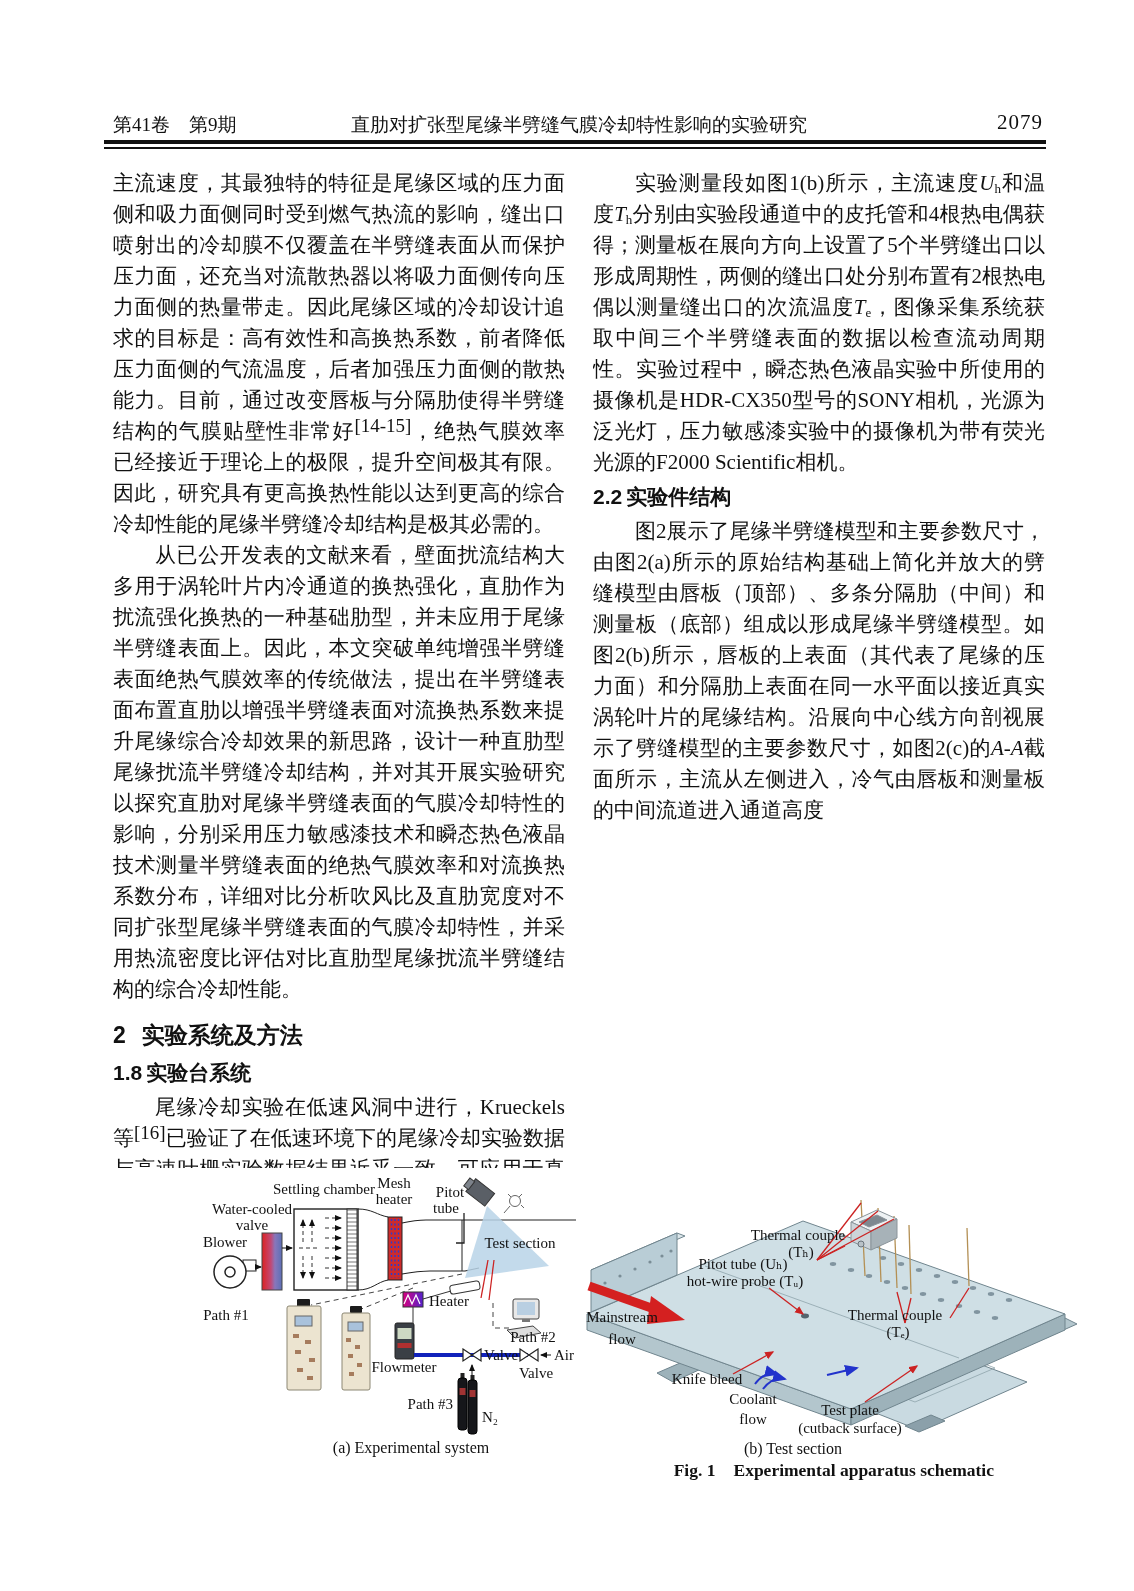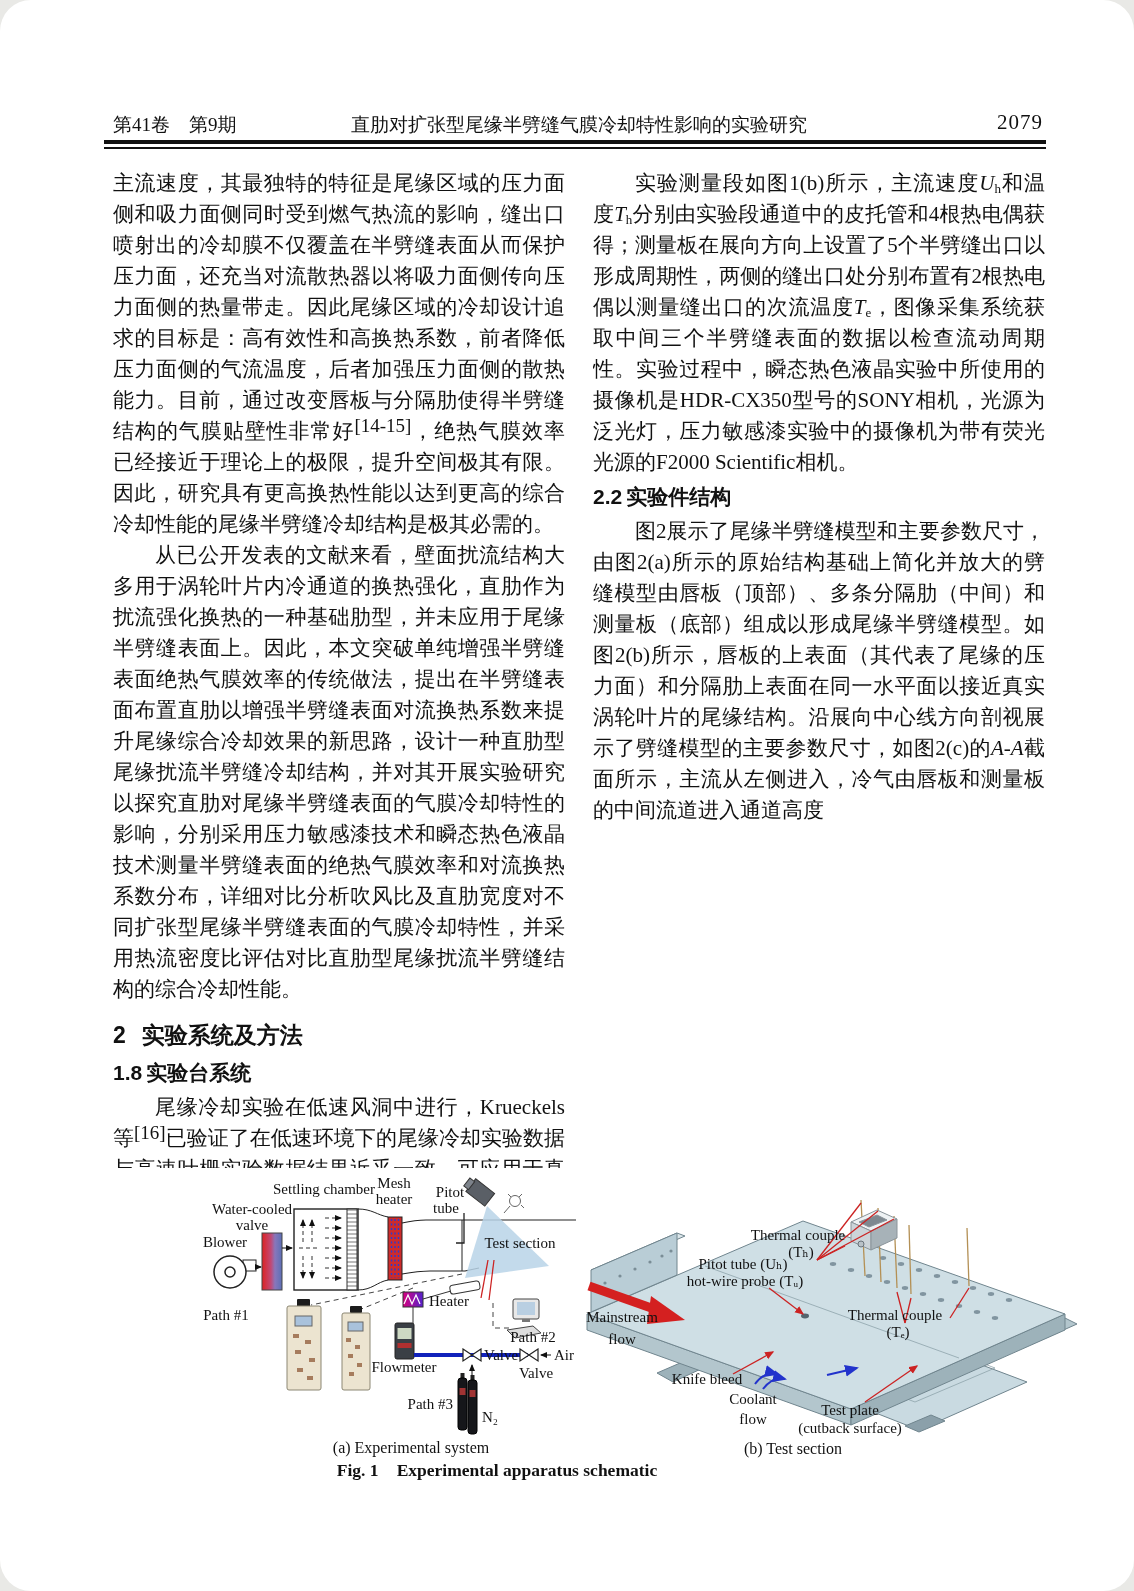--- a/index.html
+++ b/index.html
@@ -1,17 +1,17 @@
 <!DOCTYPE html>
 <html><head>
 <meta charset="utf-8">
 <style>
   html,body{margin:0;padding:0;background:#e9e9e6;}
   .page{position:relative;width:1134px;height:1591px;background:#ffffff;margin:0 auto;
-        font-family:"Liberation Serif","DejaVu Serif",serif;color:#111;overflow:hidden;border-radius:31px;}
+        font-family:"Liberation Serif","DejaVu Serif",serif;color:#111;overflow:hidden;}
   
   .hdr{position:absolute;left:113px;top:112px;width:932px;height:28px;font-size:19px;}
   .hdr .vol{position:absolute;left:0;top:0;}
   .hdr .ttl{position:absolute;left:0;right:0;text-align:center;top:0;}
   .hdr .pg{position:absolute;right:2px;top:-2px;font-size:21px;letter-spacing:1px;}
   .rule{position:absolute;left:104px;top:140px;width:942px;height:10px;}
   .rule .thick{height:4px;background:#111;}
   .rule .thin{height:2px;background:#111;margin-top:3px;}
   
   .col{position:absolute;top:168px;width:452px;height:1000px;overflow:hidden;
@@ -22,21 +22,21 @@
   .col p.ind{text-indent:2em;}
   sup{font-size:19px;line-height:0;vertical-align:6px;}
   sub{font-size:13px;line-height:0;vertical-align:-3px;}
   i{font-style:italic;}
   h2.sec{font-family:"Liberation Sans","DejaVu Sans",sans-serif;font-weight:bold;
          font-size:23px;line-height:30px;margin:15px 0 9px;display:flex;gap:16px;text-indent:0;}
   h3.sec{font-family:"Liberation Sans","DejaVu Sans",sans-serif;font-weight:bold;
          font-size:21px;line-height:28px;margin:5px 0 5px;display:flex;gap:4px;text-indent:0;}
   
   .figwrap{position:absolute;left:0;top:1168px;width:1134px;height:300px;}
-  .fig-caption{position:absolute;left:0;top:1460px;width:994px;text-align:center;
+  .fig-caption{position:absolute;left:0;top:1460px;width:994px;text-align:right;
                font-weight:bold;font-size:17.5px;font-family:"Liberation Serif","DejaVu Serif",serif;}
   .fig-caption .sp{display:inline-block;width:18px;}
   svg{position:absolute;}
   svg text{font-family:"Liberation Serif","DejaVu Serif",serif;font-size:15px;fill:#111;}
   svg text.cap{font-size:16px;}
 </style>
 </head>
 <body>
 
 <div class="page">

